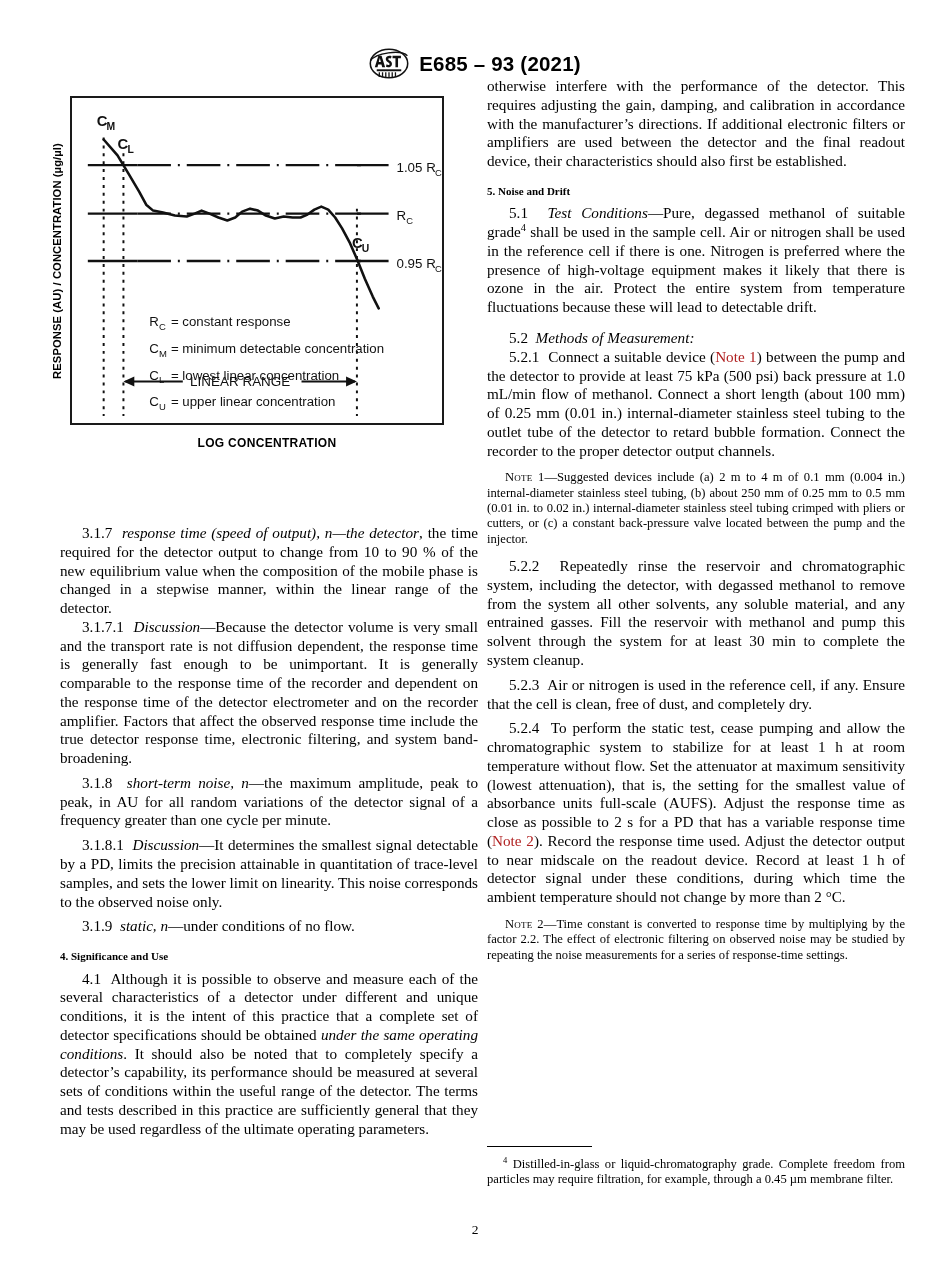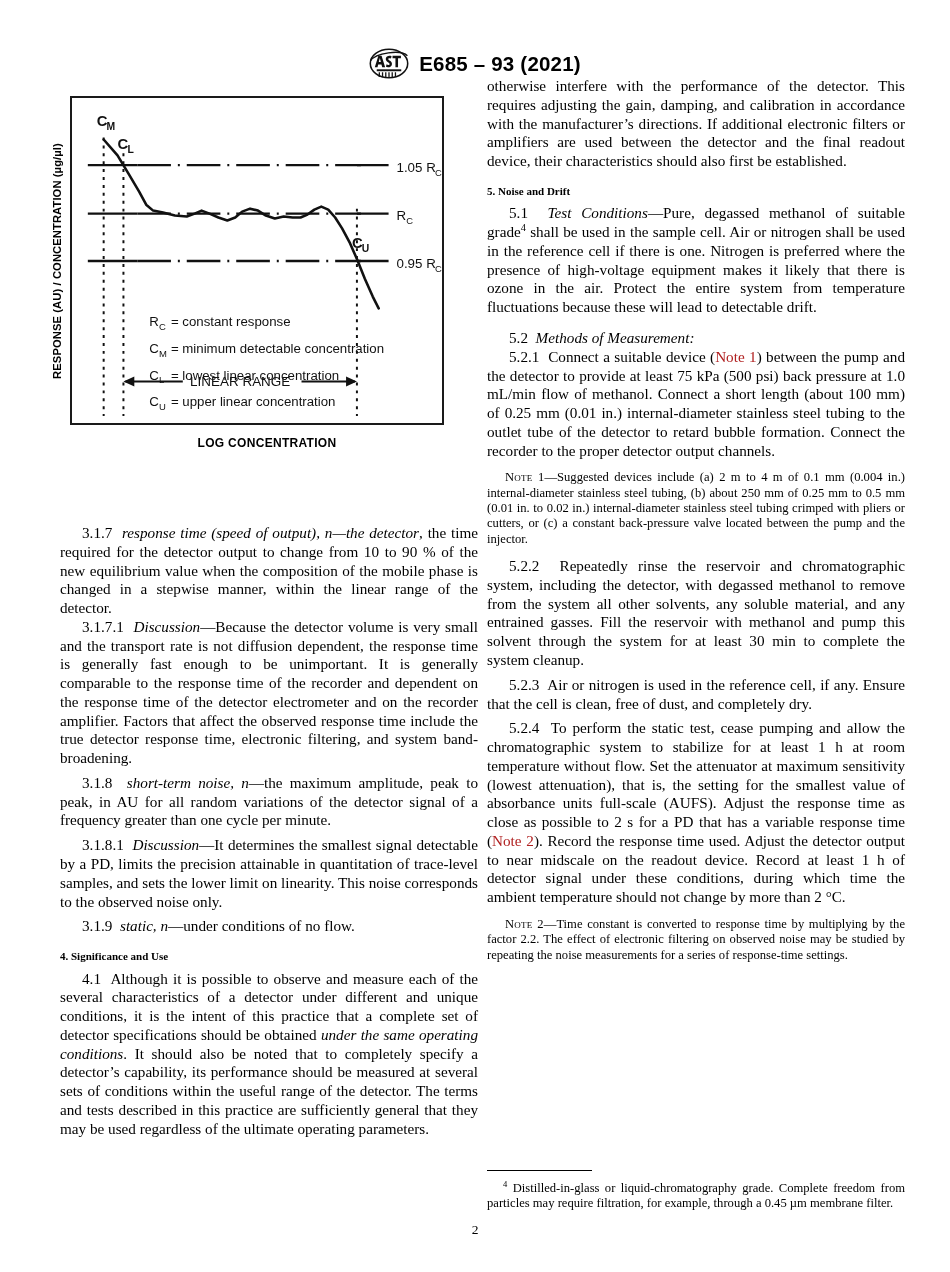--- a/index.html
+++ b/index.html
@@ -135,21 +135,21 @@
     font-size: 12.4px;
     margin-top: 6px;
     margin-left: 26px;
     letter-spacing: -0.05px;
   }
 
   
   .footnote-block {
     position: absolute;
     left: 487px;
-    top: 1170px;
+    top: 1146px;
     width: 418px;
   }
   .footnote-rule {
     width: 105px;
     height: 0;
     border-top: 1px solid #000;
     margin-bottom: 10px;
   }
   .footnote-text {
     margin: 0;

